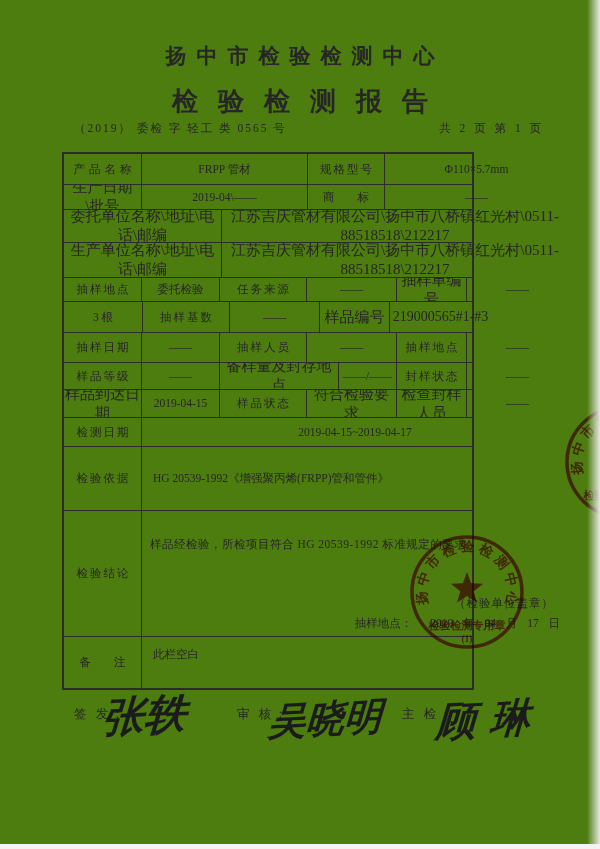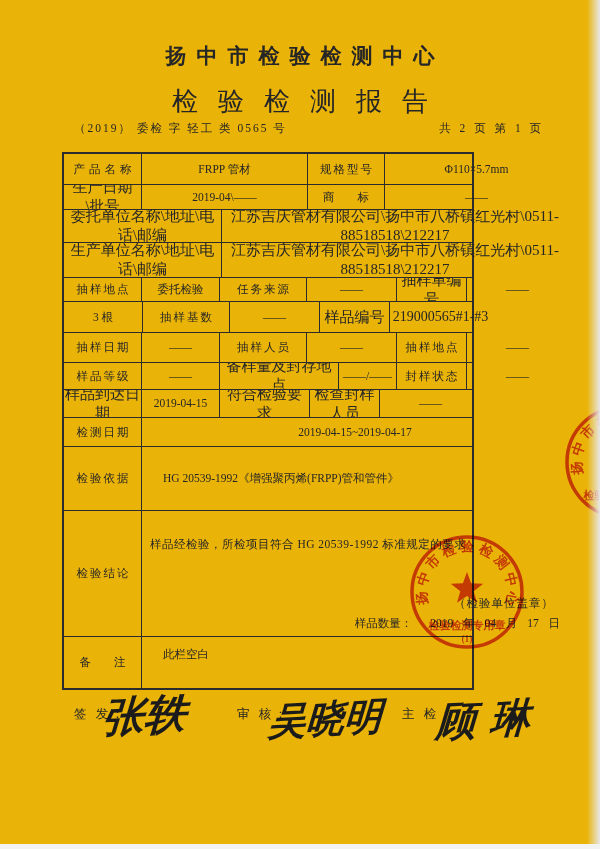--- a/index.html
+++ b/index.html
@@ -1,40 +1,40 @@
 <!DOCTYPE html>
 <html><head>
 <meta charset="utf-8">
 <style>
   html,body{margin:0;padding:0;background:#ffffff;}
-  .page{position:relative;width:600px;height:849px;background:#eab308;overflow:hidden;
+  .page{position:relative;width:600px;height:849px;background:#4d7c0f;overflow:hidden;
         font-family:"Liberation Serif","DejaVu Serif",serif;color:#262626;}
   
   .org-title{position:absolute;top:42px;left:0;width:600px;text-align:center;
              font-size:21px;font-weight:bold;letter-spacing:10px;text-indent:10px;}
   .report-title{position:absolute;top:84px;left:0;width:600px;text-align:center;
-             font-size:26px;font-weight:normal;letter-spacing:20px;text-indent:20px;}
+             font-size:26px;font-weight:bold;letter-spacing:20px;text-indent:20px;}
   .doc-no{position:absolute;top:121px;left:74px;font-size:11.5px;letter-spacing:2px;}
   .page-no{position:absolute;top:121px;right:56px;font-size:11.5px;letter-spacing:3px;}
   
   .tbl{position:absolute;left:62px;top:152px;width:412px;border:2px solid #2c2c2c;
        box-sizing:border-box;font-size:11.5px;line-height:1.25;background:transparent;}
   .tr{display:flex;border-top:1px solid #2c2c2c;box-sizing:border-box;}
   .tr:first-child{border-top:none;}
   .td{border-left:1px solid #2c2c2c;box-sizing:border-box;display:flex;align-items:center;
       justify-content:center;text-align:center;overflow:hidden;flex:0 0 auto;}
   .td:first-child{border-left:none;}
   .w77{width:77px}.w78{width:78px}.w87{width:87px}.w90{width:90px}.w70{width:70px}
   .w102{width:102px}.w166{width:166px}.w184{width:184px}.w157{width:157px}
   .w347{width:347px}.w119{width:119px}.w58{width:58px}.w427{width:427px}
   .ls4{letter-spacing:4px;text-indent:4px;}
   .ls2{letter-spacing:2px;text-indent:2px;}
   .fs11{font-size:15px;}
   .fs10{font-size:14px;}
-  .tleft{justify-content:flex-start;text-align:left;padding-left:21px;}
+  .tleft{justify-content:flex-start;text-align:left;padding-left:11px;}
   
   .concl{display:block;position:relative;}
   .concl-text{position:absolute;top:26px;left:8px;right:12px;text-align:left;letter-spacing:0.5px;}
   .seal-note{position:absolute;right:14px;bottom:26px;font-size:11.5px;letter-spacing:1px;margin-left:36px;}
   .issue-line{position:absolute;right:8px;bottom:6px;font-size:11.5px;}
   .issue-date{margin-left:15px;word-spacing:7px;}
   
   .sig-label{position:absolute;font-size:12.5px;letter-spacing:3px;top:706px;}
   .sig{position:absolute;font-size:40px;font-style:italic;font-weight:bold;color:#1b1b1b;
        transform:rotate(-3deg) skewX(-6deg);white-space:nowrap;}
@@ -112,20 +112,21 @@
       <div class="td w78">——</div>
       <div class="td w119 fs11">备样量及封存地点</div>
       <div class="td w58">——/——</div>
       <div class="td w70 ls2">封样状态</div>
       <div class="td w102">——</div>
     </div>
 
     <div class="tr" style="height:28px">
       <div class="td w77 fs11">样品到达日期</div>
       <div class="td w78">2019-04-15</div>
+      <div class="td w87 ls2">样品状态</div>
       <div class="td w90 fs11">符合检验要求</div>
       <div class="td w70 fs11">检查封样人员</div>
       <div class="td w102">——</div>
     </div>
 
     <div class="tr" style="height:29px">
       <div class="td w77 ls2">检测日期</div>
       <div class="td w427">2019-04-15~2019-04-17</div>
     </div>
 
@@ -133,21 +134,21 @@
       <div class="td w77 ls2">检验依据</div>
       <div class="td w427 tleft">HG 20539-1992《增强聚丙烯(FRPP)管和管件》</div>
     </div>
 
     <div class="tr" style="height:126px">
       <div class="td w77 ls2">检验结论</div>
       <div class="td w427 concl">
         <div class="concl-text">样品经检验，所检项目符合 HG 20539-1992 标准规定的要求</div>
         <div class="seal-note">（检验单位盖章）</div>
         <div class="issue-line">
-          <span>样品数量：</span>
+          <span>抽样地点：</span>
           <span class="issue-date">2019 年 04 月 17 日</span>
         </div>
       </div>
     </div>
 
     <div class="tr" style="height:52px">
       <div class="td w77">备　　注</div>
       <div class="td w427 tleft" style="align-items:flex-start;padding-top:10px">此栏空白</div>
     </div>
 

